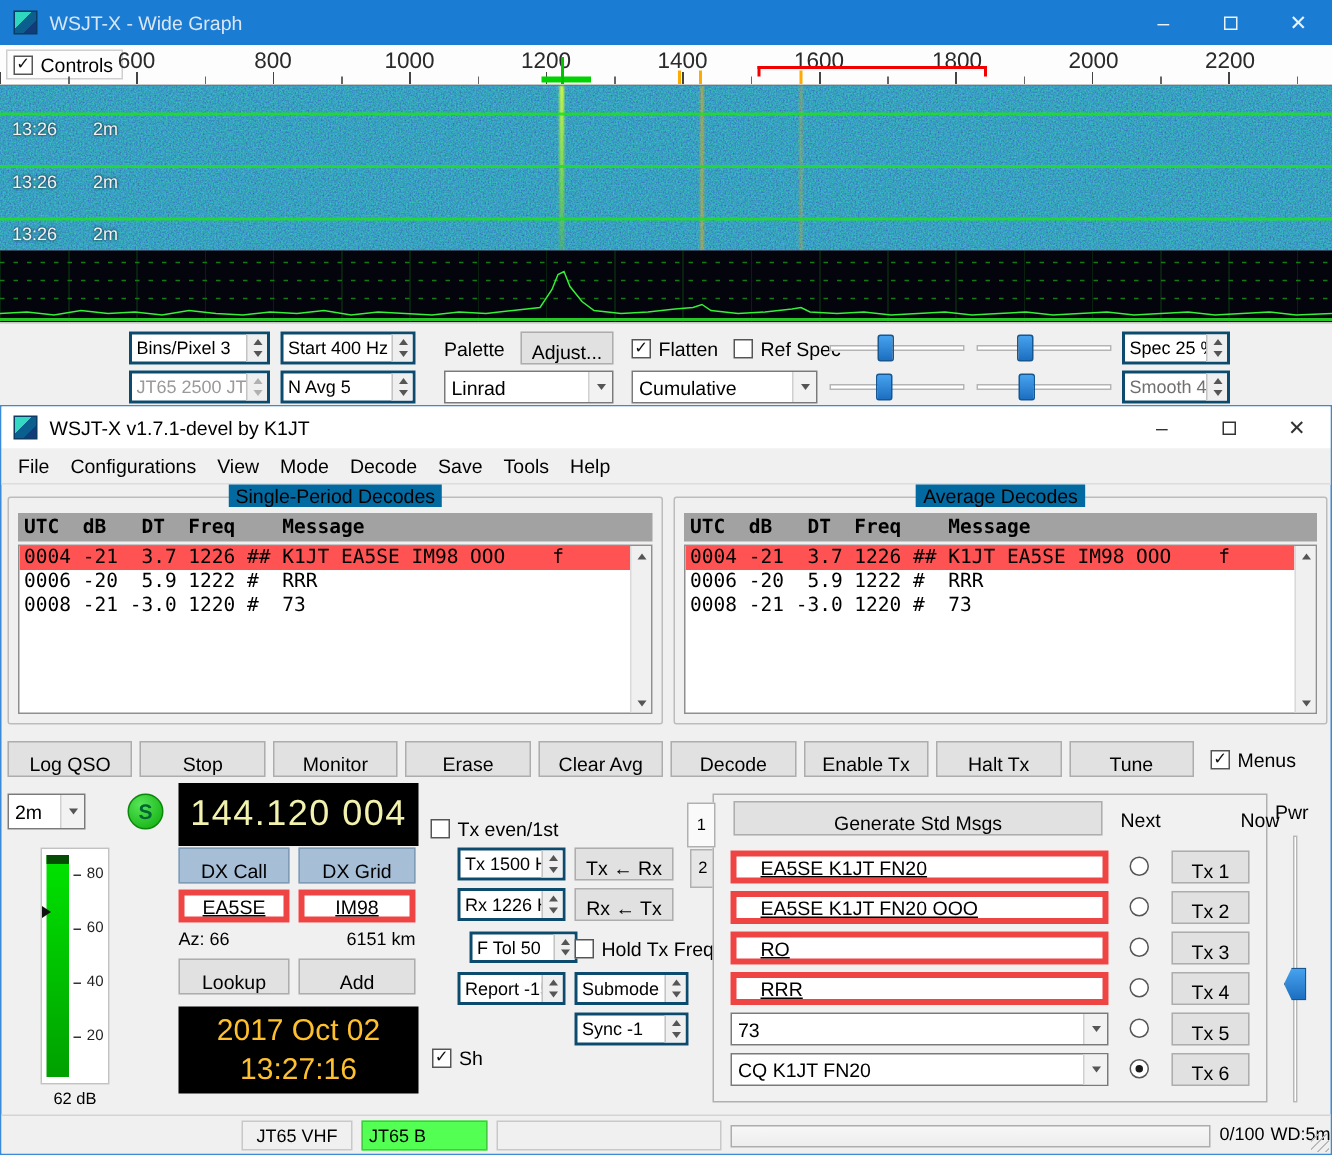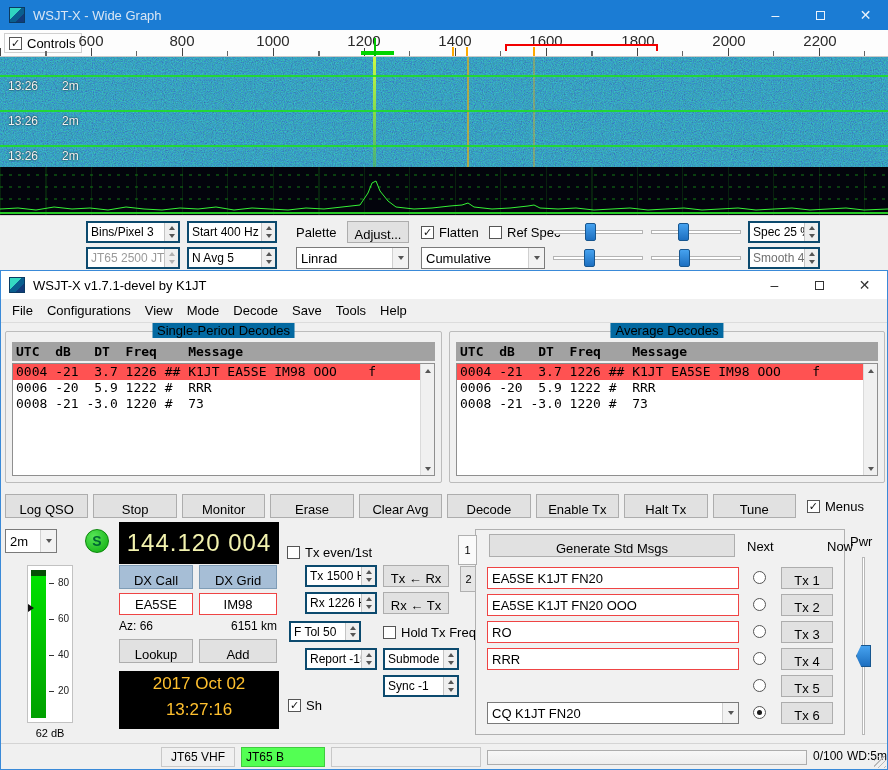--- a/index.html
+++ b/index.html
@@ -3,21 +3,21 @@
 <meta charset="utf-8">
 <style>
   * { box-sizing: border-box; margin: 0; padding: 0; }
   html,body { width:888px; height:770px; }
   body { font-family:"Liberation Sans", sans-serif; font-size:13px; background:#fff; position:relative; overflow:hidden; }
   .abs { position:absolute; }
 
   
   .btn { background:#e1e1e1; border:1px solid #adadad; display:flex; align-items:flex-end; justify-content:center; font-size:13px; color:#000; }
   .btn.blue { background:#a6bed6; border-color:#7e9cb6; }
-  .field { background:#fff; border:1px solid #ef4444; display:flex; align-items:center; padding:0 4px; font-size:13px; color:#000; }
+  .field { background:#fff; border:4px solid #ef4444; display:flex; align-items:center; padding:0 16px; font-size:13px; color:#000;text-decoration:underline; }
   .field.center { justify-content:center; }
   .spin { background:#fff; border:2px solid #0c4a6e; display:flex; align-items:stretch; font-size:12px; color:#000; }
   .spin .sv { flex:1; display:flex; align-items:center; padding:0 3px; white-space:nowrap; overflow:hidden; }
   .spin .arr { width:14px; border-left:1px solid #c4c4c4; background:#efefef; display:flex; flex-direction:column; align-items:center; justify-content:space-evenly; }
   .spin.dis { color:#9a9a9a; }
   .tri-up { width:0; height:0; border-left:3px solid transparent; border-right:3px solid transparent; border-bottom:4px solid #555; }
   .tri-down { width:0; height:0; border-left:3px solid transparent; border-right:3px solid transparent; border-top:4px solid #555; }
   .spin.dis .tri-up { border-bottom-color:#b0b0b0; } .spin.dis .tri-down { border-top-color:#b0b0b0; }
   .combo { background:#fff; border:1px solid #7a7a7a; display:flex; align-items:stretch; font-size:13px; }
   .combo .sv { flex:1; display:flex; align-items:center; padding:0 4px; white-space:nowrap; overflow:hidden; }
@@ -84,21 +84,21 @@
   .vscroll .sa { height:13px; display:flex; align-items:center; justify-content:center; }
 
   .btnrow { position:absolute; left:0; top:220px; width:886px; height:30px; display:flex; align-items:center; gap:5px; padding:0 4px; }
   .btnrow .btn { flex:1; height:24px; }
   .btnrow .cb { width:76px; justify-content:flex-start; margin-left:6px; }
 
   .lower { position:absolute; left:0; top:250px; width:886px; height:222px; }
 
   .freq-display { position:absolute; left:118px; top:1px; width:160px; height:42px; background:#000; display:flex; align-items:center; justify-content:center; color:#f2f2ae; font-size:24px; letter-spacing:1px; }
   .s-ind { position:absolute; left:84px; top:8px; width:24px; height:24px; border-radius:50%; background:radial-gradient(circle at 35% 30%, #57e657, #0caa0c); border:1px solid #0a870a; display:flex; align-items:center; justify-content:center; font-weight:bold; font-size:14px; color:#063; }
-  .datetime { position:absolute; left:118px; top:150px; width:160px; height:58px; background:#000; display:flex; flex-direction:column; align-items:center; color:#ffc02e; font-size:17px; line-height:26px; }
+  .datetime { position:absolute; left:118px; top:150px; width:160px; height:58px; background:#000; display:flex; flex-direction:column; align-items:center; justify-content:center; color:#ffc02e; font-size:20px; line-height:26px; }
 
   .meter { position:absolute; left:26px; top:44px; width:46px; height:158px; background:#fff; border:1px solid #c2c2c2; }
   .mbar { position:absolute; left:3px; top:4px; bottom:4px; width:15px; background:linear-gradient(#00e400,#00a000); }
   .mcap { position:absolute; left:3px; top:4px; width:15px; height:6px; background:#054d05; }
   .mtick { position:absolute; left:21px; width:5px; height:1px; background:#333; }
   .mlabel { position:absolute; right:3px; font-size:10px; color:#222; height:14px; line-height:14px; }
   .mpointer { position:absolute; left:0; width:0; height:0; border-top:4px solid transparent; border-bottom:4px solid transparent; border-left:6px solid #111; }
   .dbval { position:absolute; left:26px; top:206px; width:46px; text-align:center; font-size:11px; color:#000; }
   .azline { position:absolute; left:118px; top:98px; width:158px; display:flex; justify-content:space-between; font-size:12px; color:#000; }
 
@@ -476,21 +476,21 @@
     <div class="spin abs" style="left:304px;top:71px;width:72px;height:22px">
       <span class="sv">Rx 1226 Hz</span>
       <span class="arr">
           <span class="tri-up"></span>
           <span class="tri-down"></span>
         </span>
     </div>
     <div class="btn abs" style="left:382px;top:71px;width:66px;height:22px">
       <span>Rx ← Tx</span>
     </div>
-    <div class="spin abs" style="left:288px;top:100px;width:72px;height:21px">
+    <div class="spin abs" style="left:312px;top:100px;width:72px;height:21px">
       <span class="sv">F Tol 50</span>
       <span class="arr">
           <span class="tri-up"></span>
           <span class="tri-down"></span>
         </span>
     </div>
     <span class="cb abs" style="left:382px;top:104px">
       <span class="box"></span>
       <span>Hold Tx Freq</span>
     </span>
@@ -561,20 +561,26 @@
       </div>
 
     <div class="field abs msg-field" style="top:127px;z-index:2">
         <span>RRR</span>
       </div>
     <span class="radio abs msg-radio" style="top:131px;z-index:2"></span>
     <div class="btn abs msg-btn" style="top:127px;z-index:2">
         <span>Tx 4</span>
       </div>
 
+    <div class="combo abs msg-field" style="top:154px;z-index:2">
+      <span class="sv">73</span>
+      <span class="arr">
+          <span class="tri-down"></span>
+        </span>
+    </div>
     <span class="radio abs msg-radio" style="top:158px;z-index:2"></span>
     <div class="btn abs msg-btn" style="top:154px;z-index:2">
         <span>Tx 5</span>
       </div>
 
     <div class="combo abs msg-field" style="top:181px;z-index:2">
       <span class="sv">CQ K1JT FN20</span>
       <span class="arr">
           <span class="tri-down"></span>
         </span>

